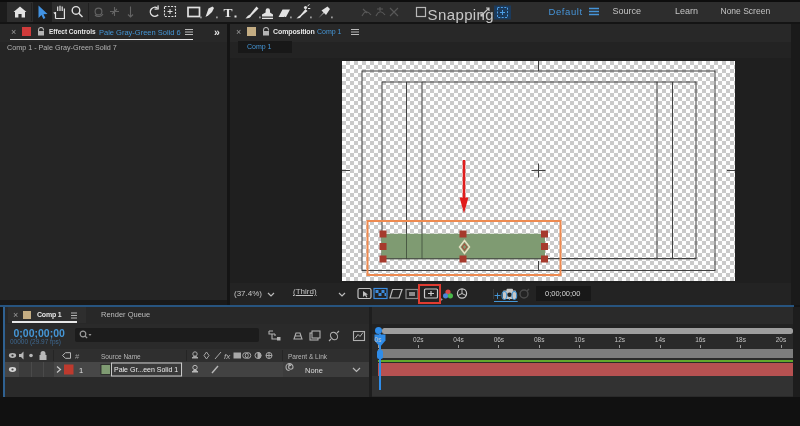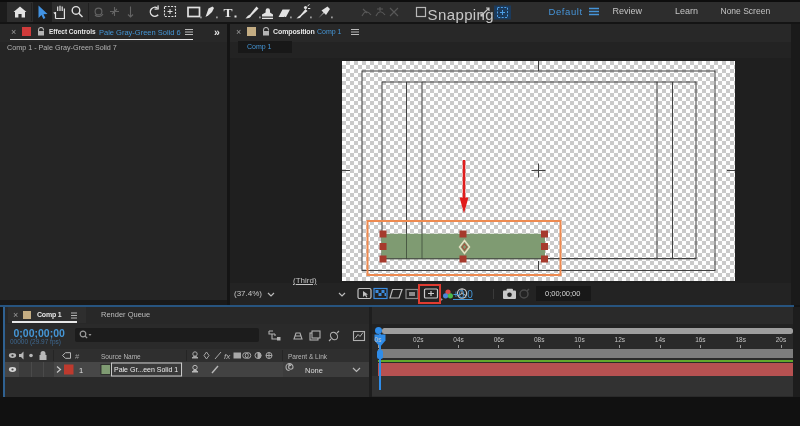--- a/index.html
+++ b/index.html
@@ -103,21 +103,21 @@
   <g stroke="#4e9fe8" stroke-width="1" fill="none" stroke-dasharray="2 1.4">
     <rect x="497.5" y="5.5" width="10" height="10"></rect>
   </g>
   <path d="M 500 10.5 L 505 10.5 M 502.5 8 L 502.5 13" stroke="#4e9fe8" stroke-width="1"></path>
 </svg>
 <div class="txt" style="left:427.5px;top:5.5px;font-size:15px;letter-spacing:0.4px;color:#c8c8c8;">Snapping</div>
 <div class="txt" style="left:548.5px;top:6px;font-size:9.5px;letter-spacing:0.6px;color:#4694d8;text-align:right;">Default</div>
 <svg class="abs" style="left:589px;top:7px;" width="10" height="9">
       <path d="M0 1.5h10M0 4.5h10M0 7.5h10" stroke="#4694d8" stroke-width="1.4"></path>
     </svg>
-<div class="txt" style="left:612.5px;top:6px;font-size:9px;color:#c4c4c4;">Review</div>
+<div class="txt" style="left:612.5px;top:6px;font-size:9px;color:#c4c4c4;">Source</div>
 <div class="txt" style="left:675px;top:6px;font-size:9px;color:#c4c4c4;">Learn</div>
 <div class="txt" style="left:720.5px;top:6px;font-size:8.5px;color:#c4c4c4;">None Screen</div>
 
 <div class="abs" style="left:0;top:24px;width:227px;height:276px;background:#252525;"></div>
 <div class="abs" style="left:0;top:300px;width:227px;height:5px;background:#191919;"></div>
 <div class="abs" style="left:0;top:24px;width:227px;height:18px;background:#282828;"></div>
 <div class="abs" style="left:10px;top:38.5px;width:183px;height:1.6px;background:#e8e8e8;"></div>
 <div class="txt" style="left:11px;top:27px;font-size:9px;color:#9a9a9a;">×</div>
 <div class="abs" style="left:21.5px;top:27px;width:9px;height:9px;background:#cf3b3b;"></div>
 <svg class="abs" style="left:37px;top:27px;" width="8" height="9" viewBox="0 0 8 9">
@@ -191,21 +191,21 @@
   <path d="M 117.6 136.5 L 126.4 136.5 L 122 152.5 Z" fill="#e01b1b"></path>
 
   <rect x="25.5" y="160" width="193" height="54" fill="none" stroke="#ee8a50" stroke-width="2"></rect>
 </svg>
 
 <div class="abs" style="left:230px;top:283px;width:570px;height:22px;background:#232323;"></div>
 <div class="txt" style="left:234px;top:288.5px;font-size:8px;color:#c4c4c4;">(37.4%)</div>
 <svg class="abs" style="left:267px;top:292px;" width="8" height="5">
       <path d="M1 1 L4 4 L7 1" stroke="#bbb" stroke-width="1.2" fill="none"></path>
     </svg>
-<div class="txt" style="left:293px;top:276px;font-size:8px;color:#c4c4c4;text-decoration:underline;">(Third)</div>
+<div class="txt" style="left:293px;top:287px;font-size:8px;color:#c4c4c4;text-decoration:underline;">(Third)</div>
 <svg class="abs" style="left:338px;top:292px;" width="8" height="5">
       <path d="M1 1 L4 4 L7 1" stroke="#bbb" stroke-width="1.2" fill="none"></path>
     </svg>
 <svg class="abs" style="left:356px;top:286px;" width="240" height="17" viewBox="0 0 240 17">
 
   <rect x="2" y="2.5" width="13" height="10" rx="1.5" fill="none" stroke="#c0c0c0" stroke-width="1.2"></rect>
   <path d="M 7 5 L 7 11 L 9 9.3 L 10.3 11.6 L 11.4 11 L 10.2 8.8 L 12 8.6 Z" fill="#c0c0c0"></path>
 
   <g fill="#3d8de0">
     <rect x="18" y="2.5" width="13" height="10" fill="none" stroke="#3d8de0" stroke-width="1.2"></rect>
@@ -238,21 +238,21 @@
   <g fill="#c8c8c8">
     <rect x="147" y="4.5" width="13" height="8.5" rx="1"></rect>
     <rect x="150.5" y="2.8" width="6.5" height="2.5" rx="1"></rect>
   </g>
   <circle cx="153.5" cy="8.7" r="2.3" fill="#232323"></circle>
   <rect x="137" y="3" width="1" height="10" fill="#3a3a3a"></rect>
 
   <circle cx="168" cy="8" r="4" fill="none" stroke="#4a4a4a" stroke-width="1.5"></circle>
   <path d="M 171 5 L 173 3" stroke="#4a4a4a" stroke-width="1.5"></path>
 </svg>
-<div class="txt" style="left:453px;top:289px;font-size:10px;color:#4596d6;text-decoration:underline;">+0.0</div>
+<div class="txt" style="left:494px;top:289px;font-size:12px;color:#4596d6;text-decoration:underline;">+0.0</div>
 <div class="abs" style="left:536px;top:286px;width:55px;height:15px;background:#181818;"></div>
 <div class="txt" style="left:545px;top:289px;font-size:7.5px;color:#d8d8d8;">0;00;00;00</div>
 
 <div class="abs" style="left:418px;top:283.5px;width:23px;height:20px;border:2px solid #e03c31;"></div>
 
 <div class="abs" style="left:791px;top:24px;width:9px;height:281px;background:#1a1a1a;"></div>
 
 <div class="abs" style="left:0px;top:304.5px;width:794px;height:2px;background:#27547f;"></div>
 
 <div class="abs" style="left:3px;top:306.5px;width:790px;height:90px;background:#2a2a2a;"></div>

